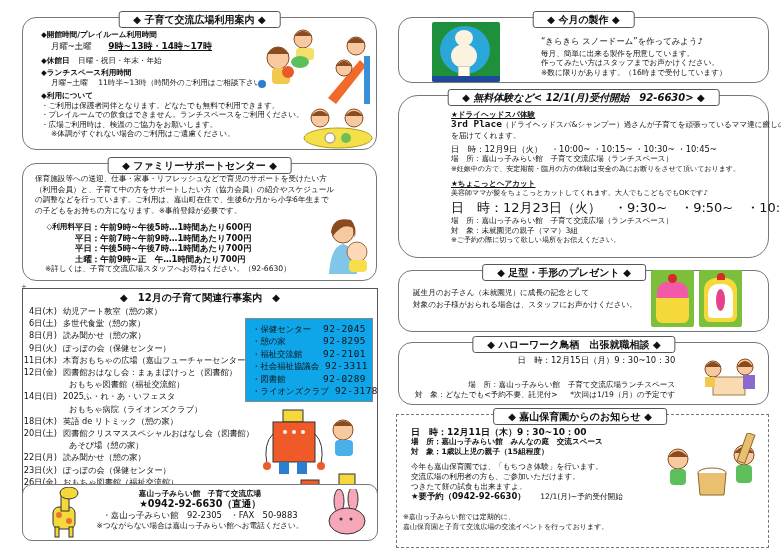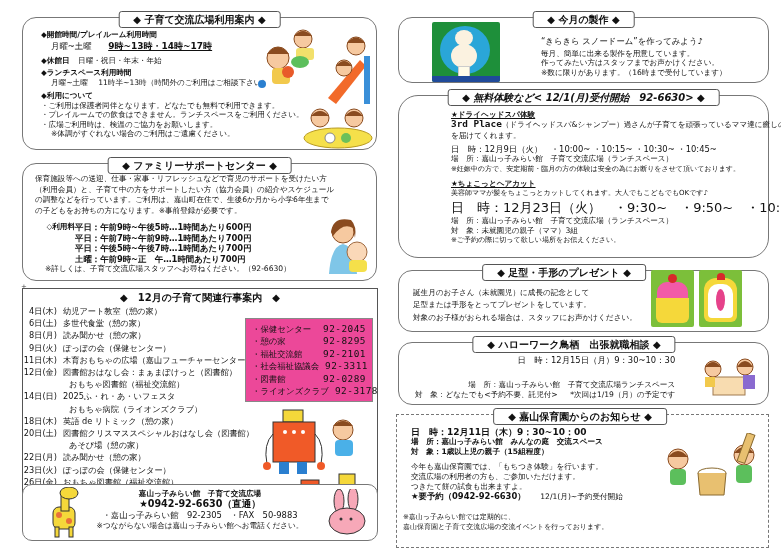--- a/index.html
+++ b/index.html
@@ -18,21 +18,21 @@
   .u { text-decoration: underline; }
   .sm { font-size: 7.6px; }
   .xs { font-size: 7px; }
   .row { white-space: nowrap; }
   .ind { padding-left: 10px; }
 
   .ev-row { display: flex; white-space: nowrap; line-height: 12.2px; font-size: 8.2px; }
   .ev-date { width: 40px; text-align: right; padding-right: 6px; }
   .ev-cont { padding-left: 46px; line-height: 12.2px; font-size: 8.2px; white-space: nowrap; }
 
-  .contacts { position: absolute; border: 1px solid #888; padding: 4px 6px; background: #ec4899; }
+  .contacts { position: absolute; border: 1px solid #888; padding: 4px 6px; background: #0ea5e9; }
   .ct-row { display: flex; justify-content: space-between; font-size: 8.4px; line-height: 12.4px; white-space: nowrap; }
   .ct-num { font-family: "DejaVu Sans Mono", "Liberation Mono", monospace; font-size: 9.4px; letter-spacing: 0.5px; margin-left: 6px; }
 
   .illus { position: absolute; }
   .photo { position: absolute; border-radius: 2px; }
 </style>
 </head>
 <body>
 
 <section class="panel rounded" style="left:22px; top:17px; width:355px; height:133px;">
@@ -273,21 +273,20 @@
     <div class="row sm" style="line-height:9.4px;">場　所：嘉山っ子みらい館　子育て交流広場（ランチスペース）</div>
     <div class="row sm" style="line-height:9.4px;">対　象：未就園児の親子（ママ）3組</div>
     <div class="row xs" style="line-height:10px;">※ご予約の際に切って欲しい場所をお伝えください。</div>
   </div>
 </section>
 
 <section class="panel rounded" style="left:398px; top:270px; width:371px; height:62px;">
   <div class="title-tab" style="top:-7px; left:165px;">◆ 足型・手形のプレゼント ◆</div>
   <div style="position:absolute; left:14px; top:16px;">
     <div class="sm row" style="line-height:12.4px;">誕生月のお子さん（未就園児）に成長の記念として</div>
-    <div class="sm row" style="line-height:12.4px;">足型または手形をとってプレゼントをしています。</div>
     <div class="sm row" style="line-height:12.4px;">対象のお子様がおられる場合は、スタッフにお声かけください。</div>
   </div>
   <div class="photo" style="left:252px; top:-1px; width:43px; height:57px; background:#7cbf3a;">
     <div style="position:absolute; left:6px; top:12px; width:31px; height:16px; background:#f25aa8; border-radius:10px 10px 0 0;"></div>
     <div style="position:absolute; left:5px; top:28px; width:33px; height:25px; background:#f5d83a; border-radius:0 0 6px 6px;"></div>
     <div style="position:absolute; left:17px; top:4px; width:9px; height:9px; background:#d8282a; border-radius:50%;"></div>
   </div>
   <div class="photo" style="left:300px; top:-1px; width:43px; height:57px; background:#7cbf3a;">
     <div style="position:absolute; left:5px; top:8px; width:33px; height:44px; background:#f5d83a; border-radius:12px 12px 6px 6px;"></div>
     <div style="position:absolute; left:9px; top:14px; width:25px; height:34px; background:#fff; border-radius:10px 10px 4px 4px;"></div>

